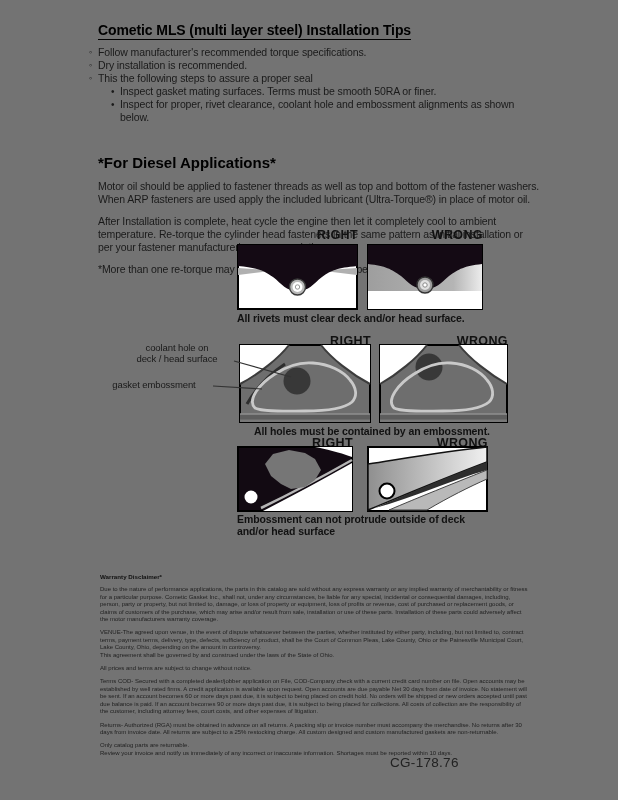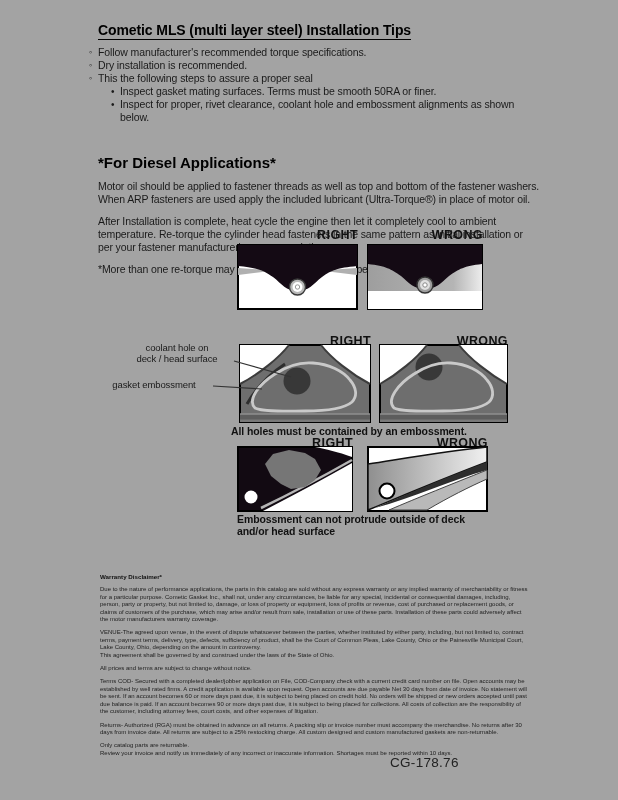--- a/index.html
+++ b/index.html
@@ -1,17 +1,17 @@
 <!DOCTYPE html>
 <html><head>
 <meta charset="utf-8">
 <style>
   html,body{margin:0;padding:0;background:#ffffff;}
   .page{
-    position:relative;width:618px;height:800px;background:#a3a3a3;
+    position:relative;width:618px;height:800px;background:#737373;
     font-family:"Liberation Sans", sans-serif;color:#1a1a1a;overflow:hidden;
   }
   
   .tips-block{position:absolute;left:98px;top:21px;width:442px;}
   .doc-title{
     display:inline-block;font-size:14px;font-weight:bold;color:#000;
     border-bottom:1.8px solid #000;padding-bottom:1px;letter-spacing:-0.1px;
   }
   .bullet-list{margin-top:6px;}
   .bullet-row{font-size:10.5px;line-height:13px;letter-spacing:-0.1px;display:flex;}
@@ -100,20 +100,21 @@
       </defs>
       <rect x="1" y="1" width="114" height="64" fill="#ffffff" stroke="#000" stroke-width="2"></rect>
       <rect x="1" y="20" width="114" height="27" fill="url(#g1)"></rect>
       <rect x="1" y="47" width="114" height="18" fill="#ffffff"></rect>
       <path d="M1,1 H115 V20 C97,22 92,25 82,32 C74,39 69,45 58,45 C47,45 42,39 34,32 C24,25 19,22 1,20 Z" fill="#140a14"></path>
       <circle cx="58" cy="41" r="8" fill="#9e9e9e" stroke="#333" stroke-width="1.4"></circle>
       <circle cx="58" cy="41" r="5" fill="#e0e0e0"></circle>
       <circle cx="58" cy="41" r="2.2" fill="#ffffff" stroke="#888" stroke-width="1"></circle>
     </svg>
   </div>
+  <div class="fig-caption" style="left:237px;top:312px;">All rivets must clear deck and/or head surface.</div>
 
   <div class="fig-label" style="left:239px;top:334px;width:132px;">RIGHT</div>
   <div class="fig-label" style="left:379px;top:334px;width:129px;">WRONG</div>
 
   <div class="annotation" style="left:120px;top:342px;width:114px;">
     <div>coolant hole on</div>
     <div>deck / head surface</div>
   </div>
   <div class="annotation" style="left:95px;top:379px;width:118px;">gasket embossment</div>
 
@@ -145,21 +146,21 @@
       <line x1="1" y1="70" x2="128" y2="70" stroke="#8f8f8f" stroke-width="1.5"></line>
       <rect x="1" y="75.5" width="127" height="2.5" fill="#787878"></rect>
     </svg>
   </div>
 
   <svg class="leader-overlay" width="260" height="96">
     <line x1="114" y1="25" x2="171" y2="41" stroke="#333" stroke-width="1.2"></line>
     <line x1="93" y1="50" x2="142" y2="53" stroke="#333" stroke-width="1.2"></line>
   </svg>
 
-  <div class="fig-caption" style="left:231px;top:425px;">All holes must be contained by an embossment.</div>
+  <div class="fig-caption" style="left:254px;top:425px;">All holes must be contained by an embossment.</div>
 
   <div class="fig-label" style="left:237px;top:436px;width:116px;">RIGHT</div>
   <div class="fig-label" style="left:367px;top:436px;width:121px;">WRONG</div>
 
   <div class="fig-box" style="left:237px;top:446px;">
     <svg width="116" height="66" viewBox="0 0 116 66">
       <rect x="1" y="1" width="114" height="64" fill="#120a12" stroke="#000" stroke-width="2"></rect>
       <path d="M78,1 L115,1 L115,11 C101,6 89,3 78,1 Z" fill="#ffffff"></path>
       <path d="M115,17 C85,34 55,50 26,65 L115,65 Z" fill="#ffffff"></path>
       <path d="M115,14 C85,31 55,47 24,62" stroke="#b5b5b5" stroke-width="2.5" fill="none"></path>

